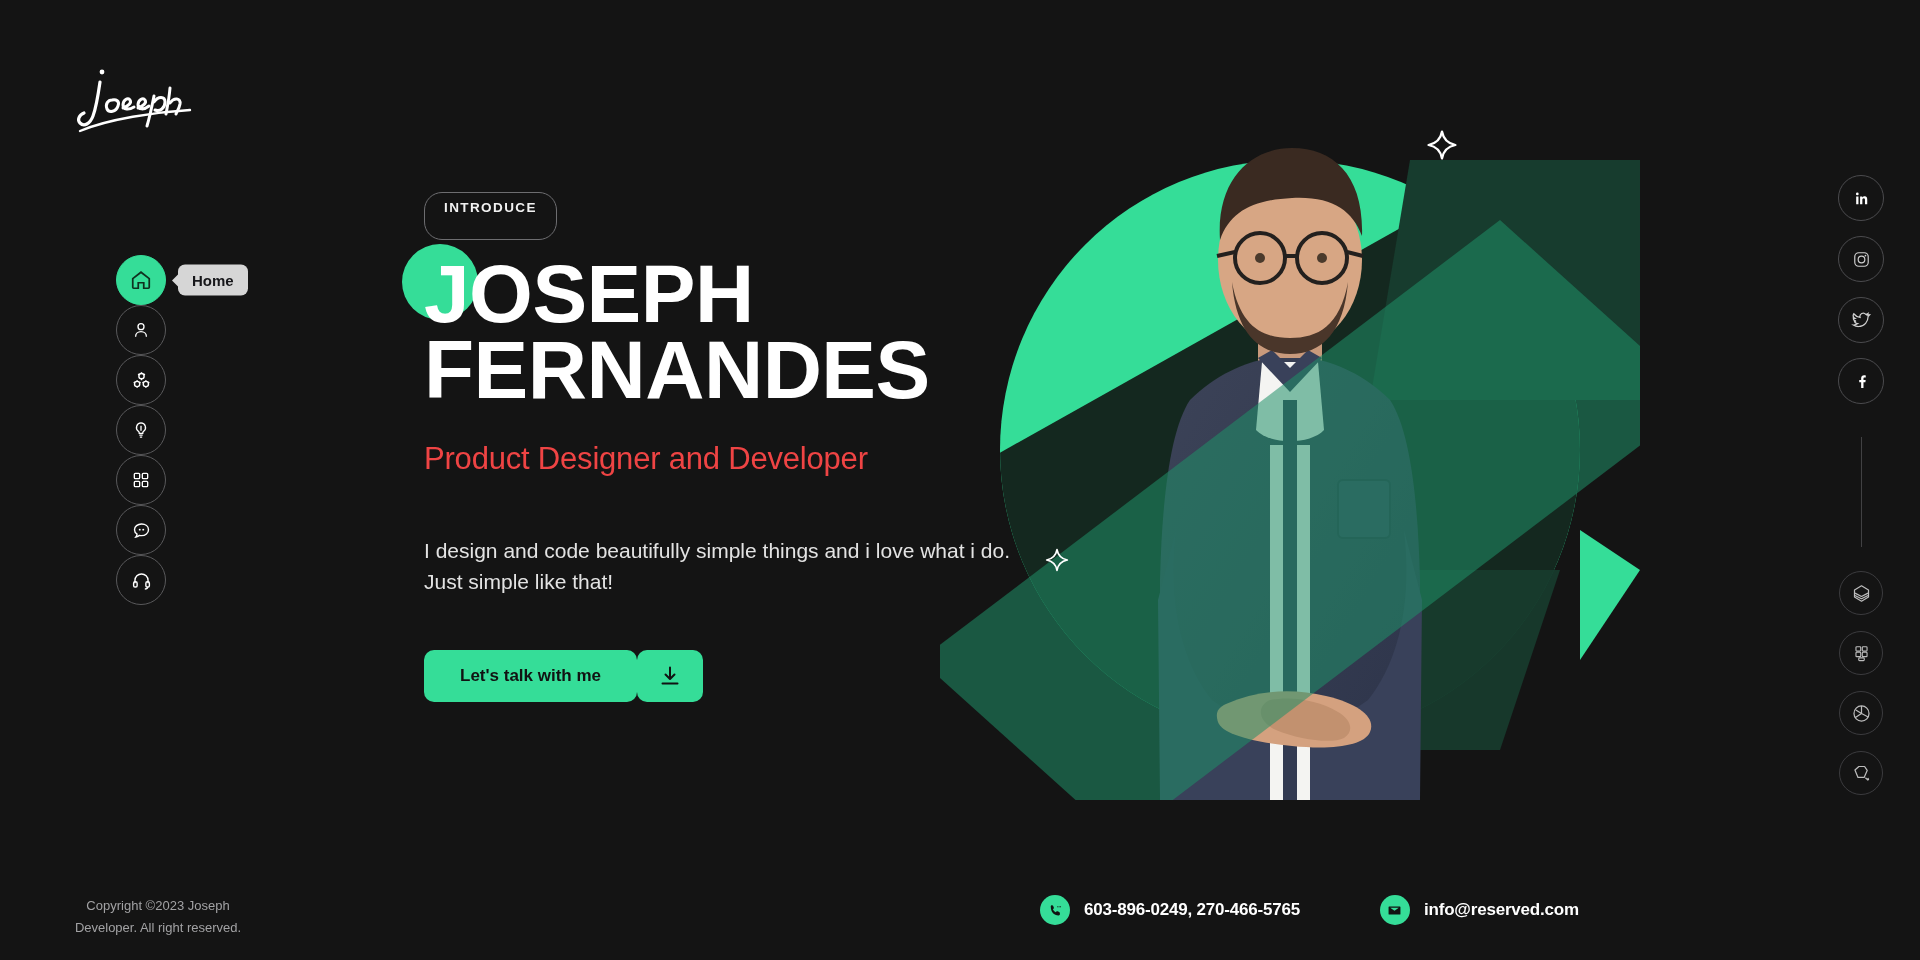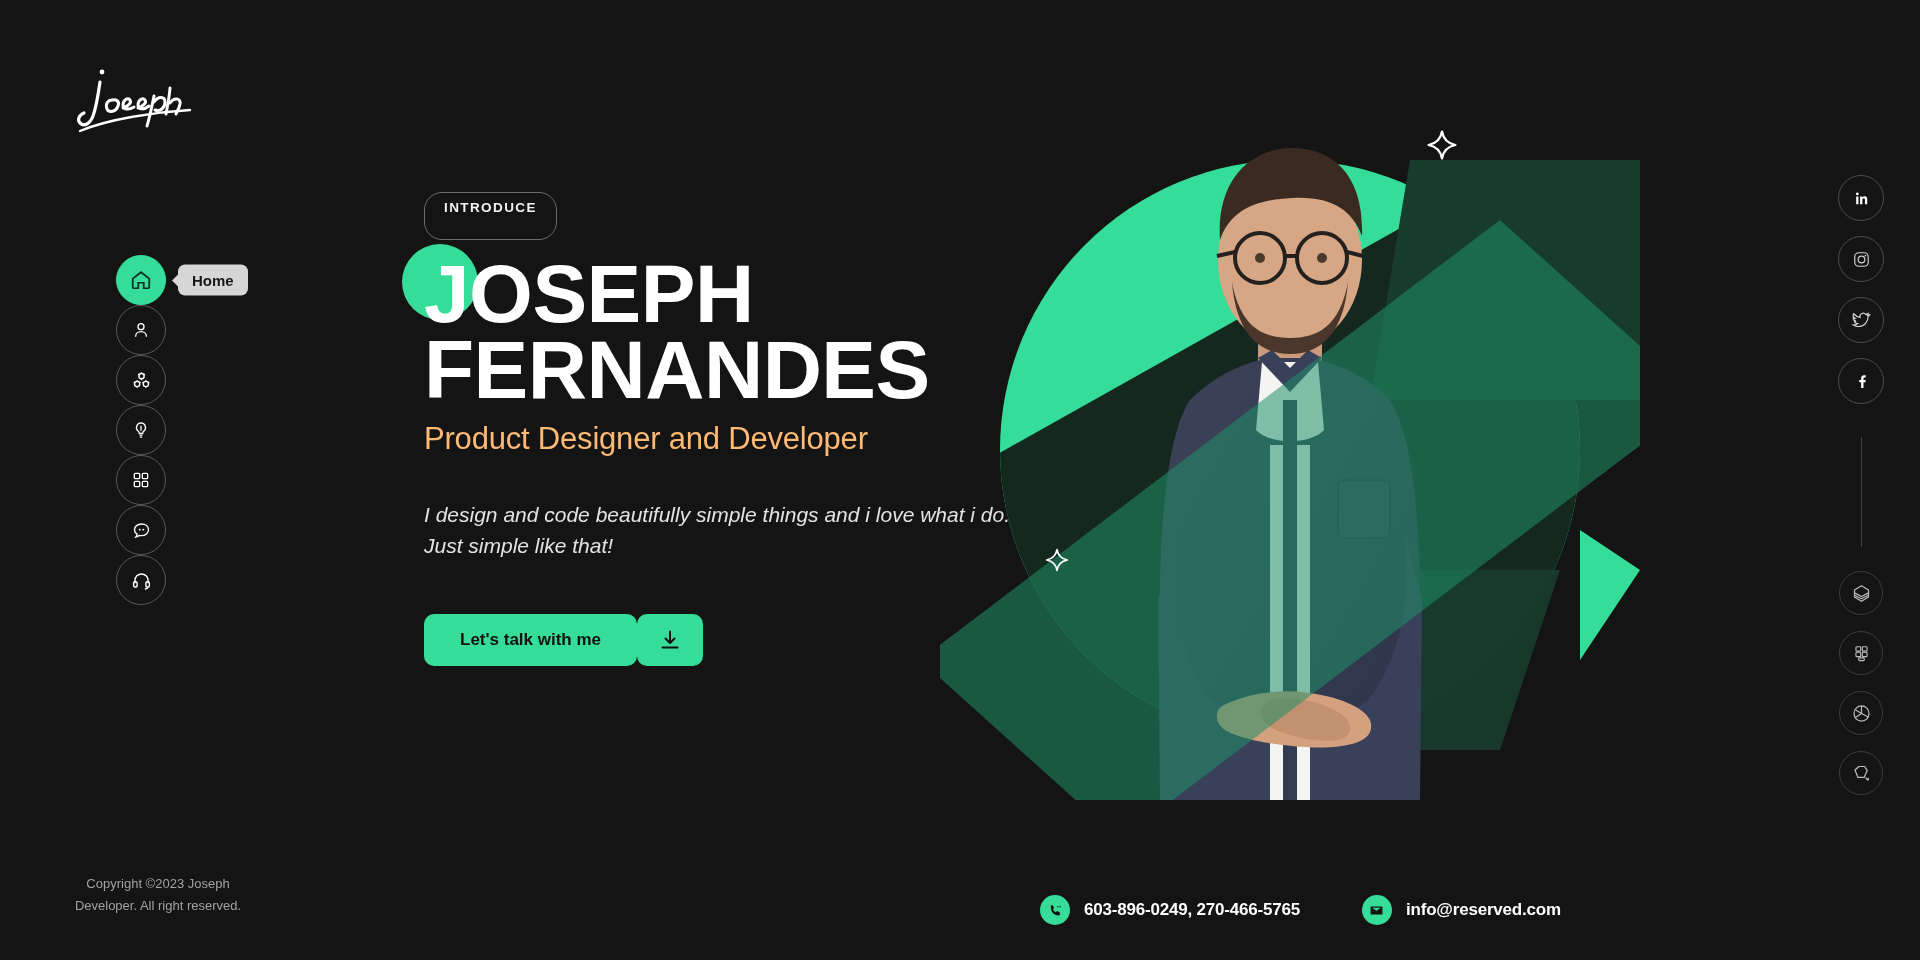--- a/index.html
+++ b/index.html
@@ -48,22 +48,22 @@
   .titlewrap { position:relative; margin-top:16px; }
   .greendot {
     position:absolute; left:-22px; top:-12px; width:76px; height:76px;
     border-radius:50%; background:#35DD98; z-index:0;
   }
   .title {
     position:relative; z-index:1;
     font-size:82px; line-height:0.93; font-weight:800;
     color:#ffffff; letter-spacing:-0.5px;
   }
-  .subtitle { margin-top:12px; font-size:31px; font-weight:400; color:#fdba74; letter-spacing:-0.2px; }
-  .desc { margin-top:42px; font-size:21px; line-height:1.52; color:#e3e3e3; max-width:600px;font-style:italic; }
+  .subtitle { margin-top:32px; font-size:31px; font-weight:400; color:#ef4444; letter-spacing:-0.2px; }
+  .desc { margin-top:58px; font-size:21px; line-height:1.52; color:#e3e3e3; max-width:600px; }
   .sparkle-desc { position:absolute; left:620px; top:355px; }
 
   .ctas { margin-top:52px; display:flex; align-items:center; }
   .btn-primary {
     background:#35DD98; color:#111312; border:none; border-radius:10px;
     height:52px; padding:0 36px; font-size:17px; font-weight:700;
     cursor:pointer; font-family:inherit;
   }
   .btn-icon {
     background:#35DD98; border:none; border-radius:10px;
@@ -90,24 +90,24 @@
   .toolbtn {
     width:44px; height:44px; border-radius:50%;
     border:1px solid #3b3b3e; background:transparent;
     display:flex; align-items:center; justify-content:center;
     margin-bottom:16px; cursor:pointer;
   }
   .toolbtn svg { stroke:#bdbdbd; fill:none; stroke-width:1.4; }
 
   
   .copyright {
-    position:absolute; left:58px; bottom:42px; width:200px;
+    position:absolute; left:58px; bottom:20px; width:200px;
     font-size:13px; line-height:1.75; color:#a2a2a4; text-align:center;
   }
-  .contacts { position:absolute; left:1040px; bottom:35px; display:flex; gap:62px; align-items:center; }
+  .contacts { position:absolute; left:1040px; bottom:35px; display:flex; gap:80px; align-items:center; }
   .contact { display:flex; align-items:center; gap:14px; cursor:pointer; }
   .cicon {
     width:30px; height:30px; border-radius:50%; background:#35DD98;
     display:flex; align-items:center; justify-content:center;
   }
   .cicon svg { fill:#111312; }
   .ctext { color:#ffffff; font-size:17px; font-weight:700; letter-spacing:-0.2px; }
 </style>
 </head>
 <body>

